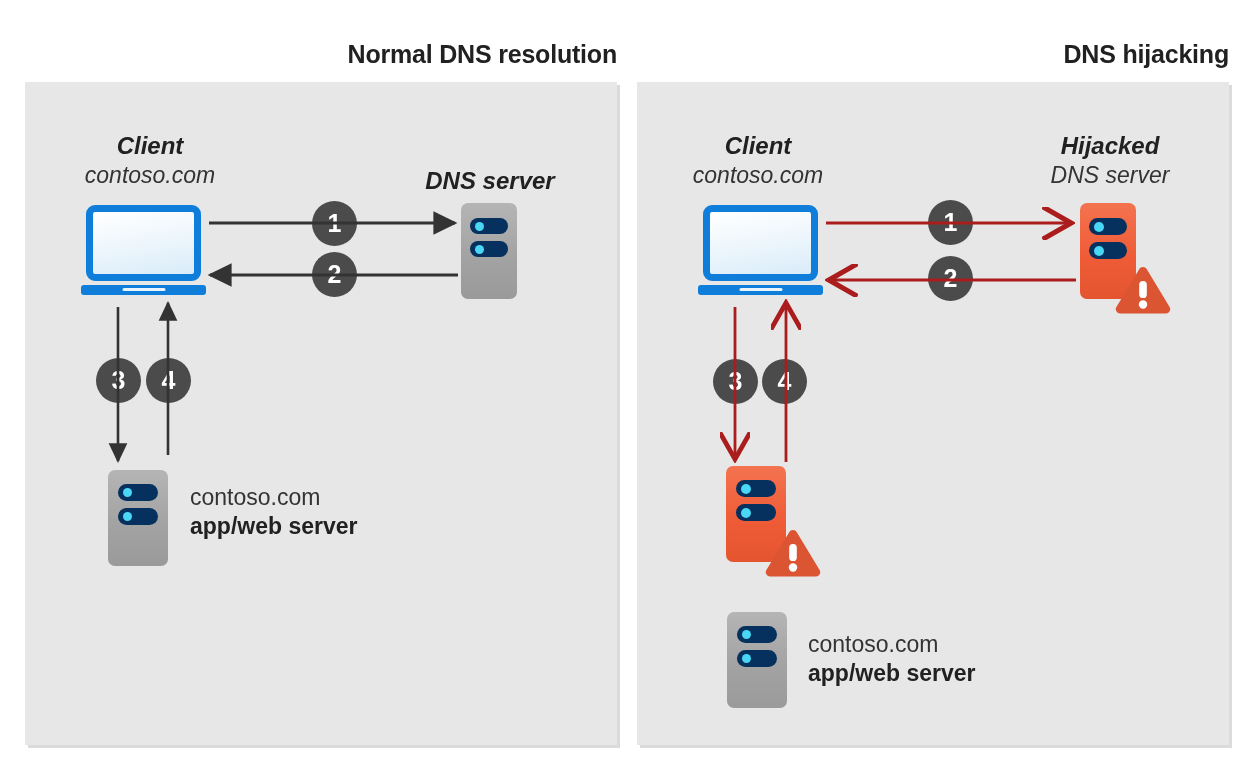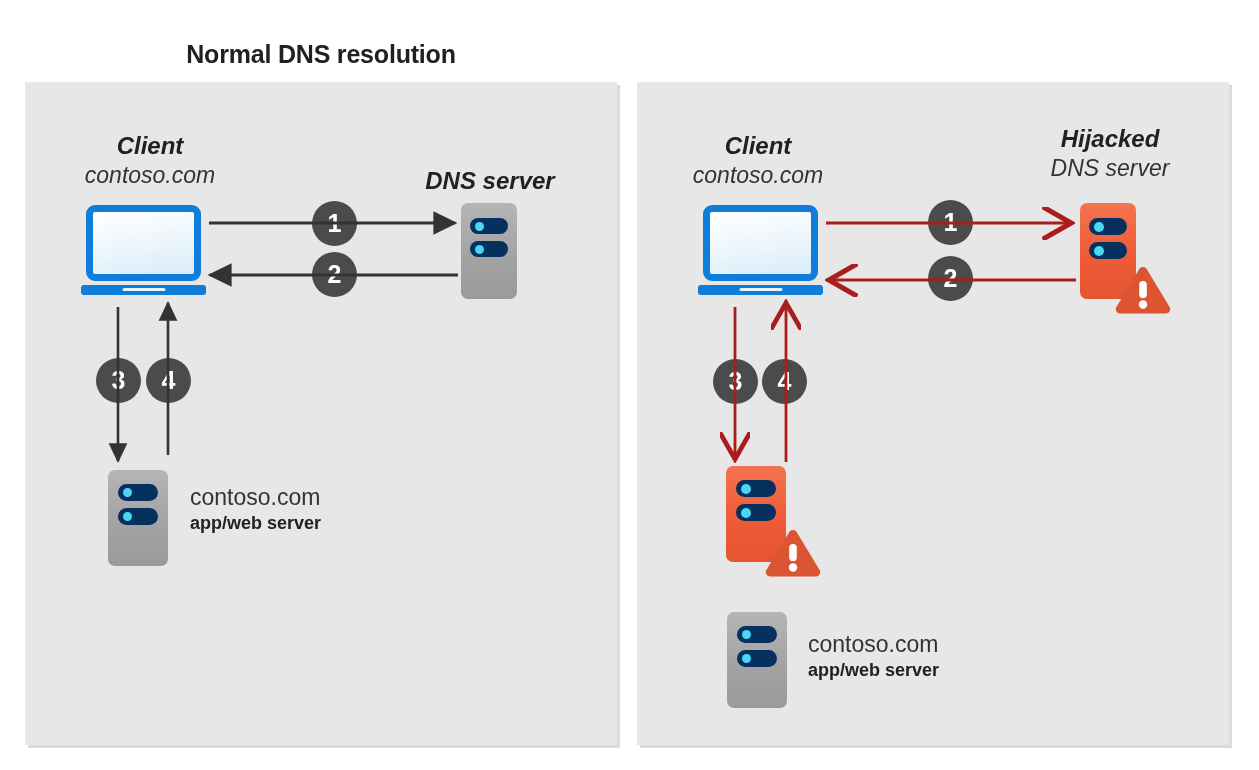--- a/index.html
+++ b/index.html
@@ -17,21 +17,21 @@
   }
 
   .stage {
     position: absolute;
     inset: 0;
   }
 
   
   .panel-title {
     position: absolute;
-    text-align: center;
+    text-align: right;
     font-size: 25px;
     font-weight: bold;
     color: #212121;
     letter-spacing: -0.2px;
     white-space: nowrap;
   }
   #title-left  { left: 25px;  top: 40px; width: 592px; }
   #title-right { left: 637px; top: 40px; width: 592px; }
 
   .panel {
@@ -73,21 +73,21 @@
   }
   .side-label .reg {
     display: block;
     font-weight: normal;
     font-size: 23px;
     color: #333333;
   }
   .side-label .bold {
     display: block;
     font-weight: bold;
-    font-size: 18px;
+    font-size: 23px;
     color: #212121;
   }
   .inline-bold {
     position: absolute;
     font-weight: bold;
     font-size: 24px;
     color: #212121;
     white-space: nowrap;
   }
 
@@ -160,20 +160,21 @@
     pointer-events: none;
   }
 </style>
 </head>
 <body>
 
 <div class="stage">
 
   <div class="panel-title" id="title-left">Normal DNS resolution</div>
 
+  <div class="panel-title" id="title-right">DNS hijacking</div>
 
   <div class="panel" id="panel-left"></div>
   <div class="panel" id="panel-right"></div>
 
   <div class="node-label" style="left:50px; top:131px; width:200px;">
     <span class="bold">Client</span>
     <span class="reg">contoso.com</span>
   </div>
 
   <div class="laptop" style="left:86px; top:205px; width:115px; height:92px;">
@@ -214,21 +215,21 @@
     <span class="bold">Client</span>
     <span class="reg">contoso.com</span>
   </div>
 
   <div class="laptop" style="left:703px; top:205px; width:115px; height:92px;">
     <div class="lid"></div>
     <div class="base"></div>
     <div class="notch"></div>
   </div>
 
-  <div class="node-label" style="left:1010px; top:124px; width:200px;text-align:center;">
+  <div class="node-label" style="left:1010px; top:131px; width:200px;text-align:center;">
     <span class="bold">Hijacked</span>
     <span class="reg">DNS server</span>
   </div>
 
   <div class="server red" style="left:1080px; top:203px; width:56px; height:96px;">
     <div class="bay" style="left:9px;  top:15px; width:38px; height:17px;"></div>
     <div class="led" style="left:14px; top:19px; width:10px; height:10px;"></div>
     <div class="bay" style="left:9px;  top:39px; width:38px; height:17px;"></div>
     <div class="led" style="left:14px; top:43px; width:10px; height:10px;"></div>
   </div>

